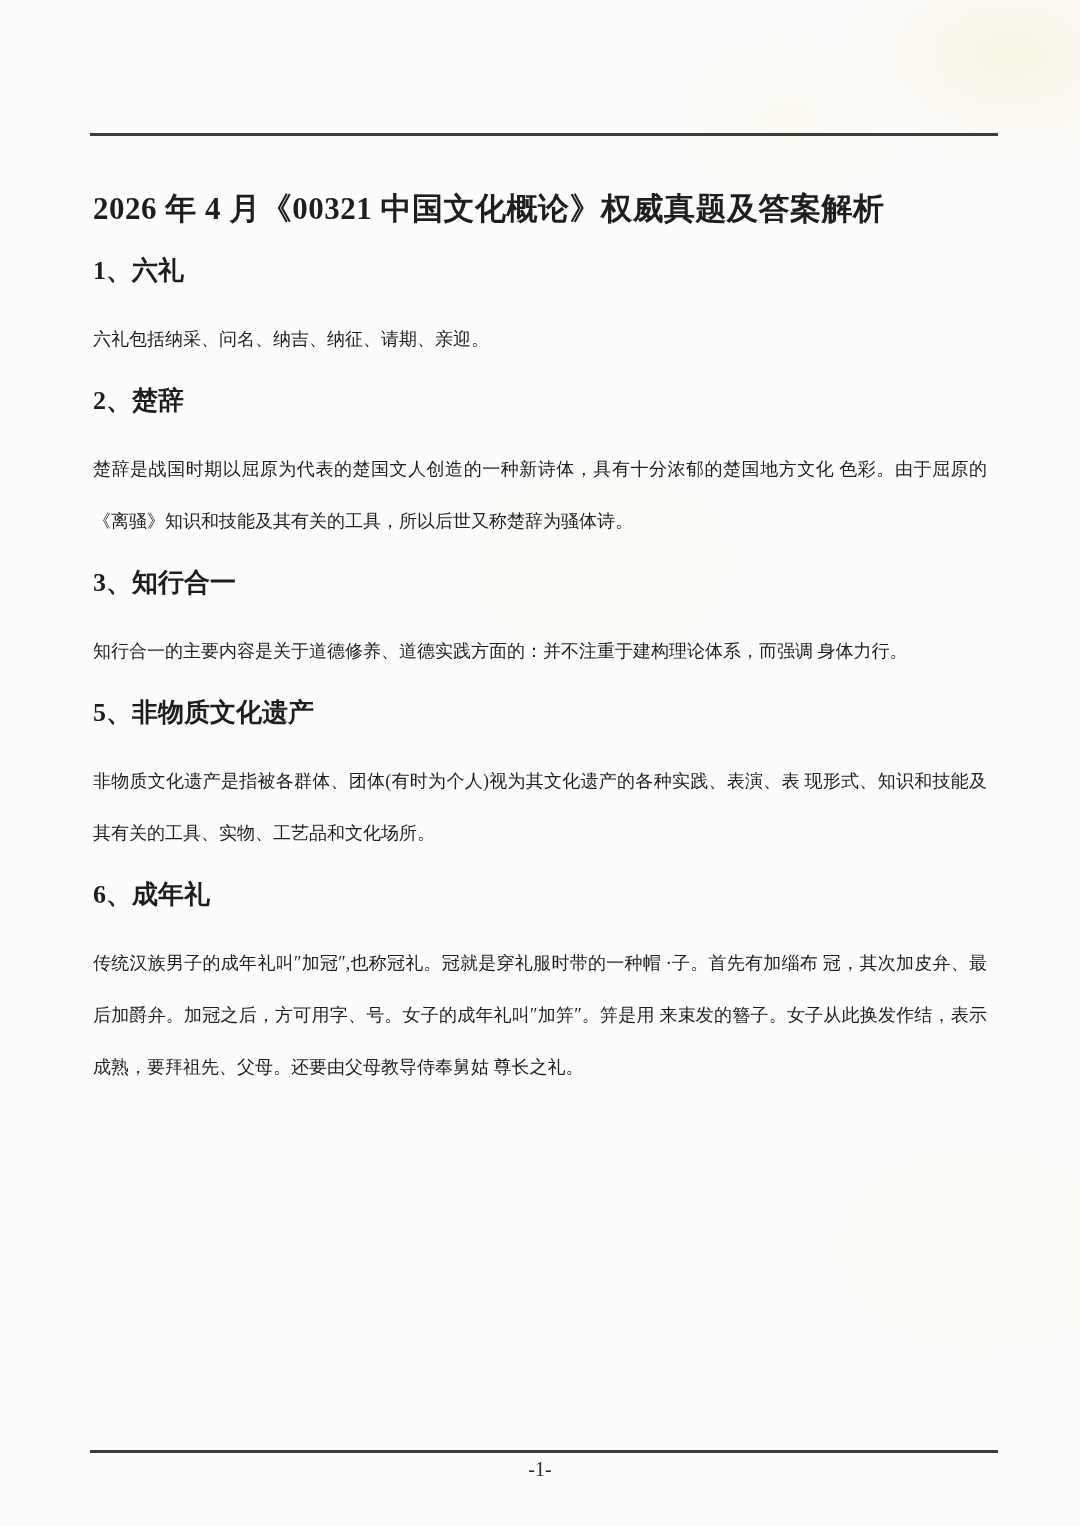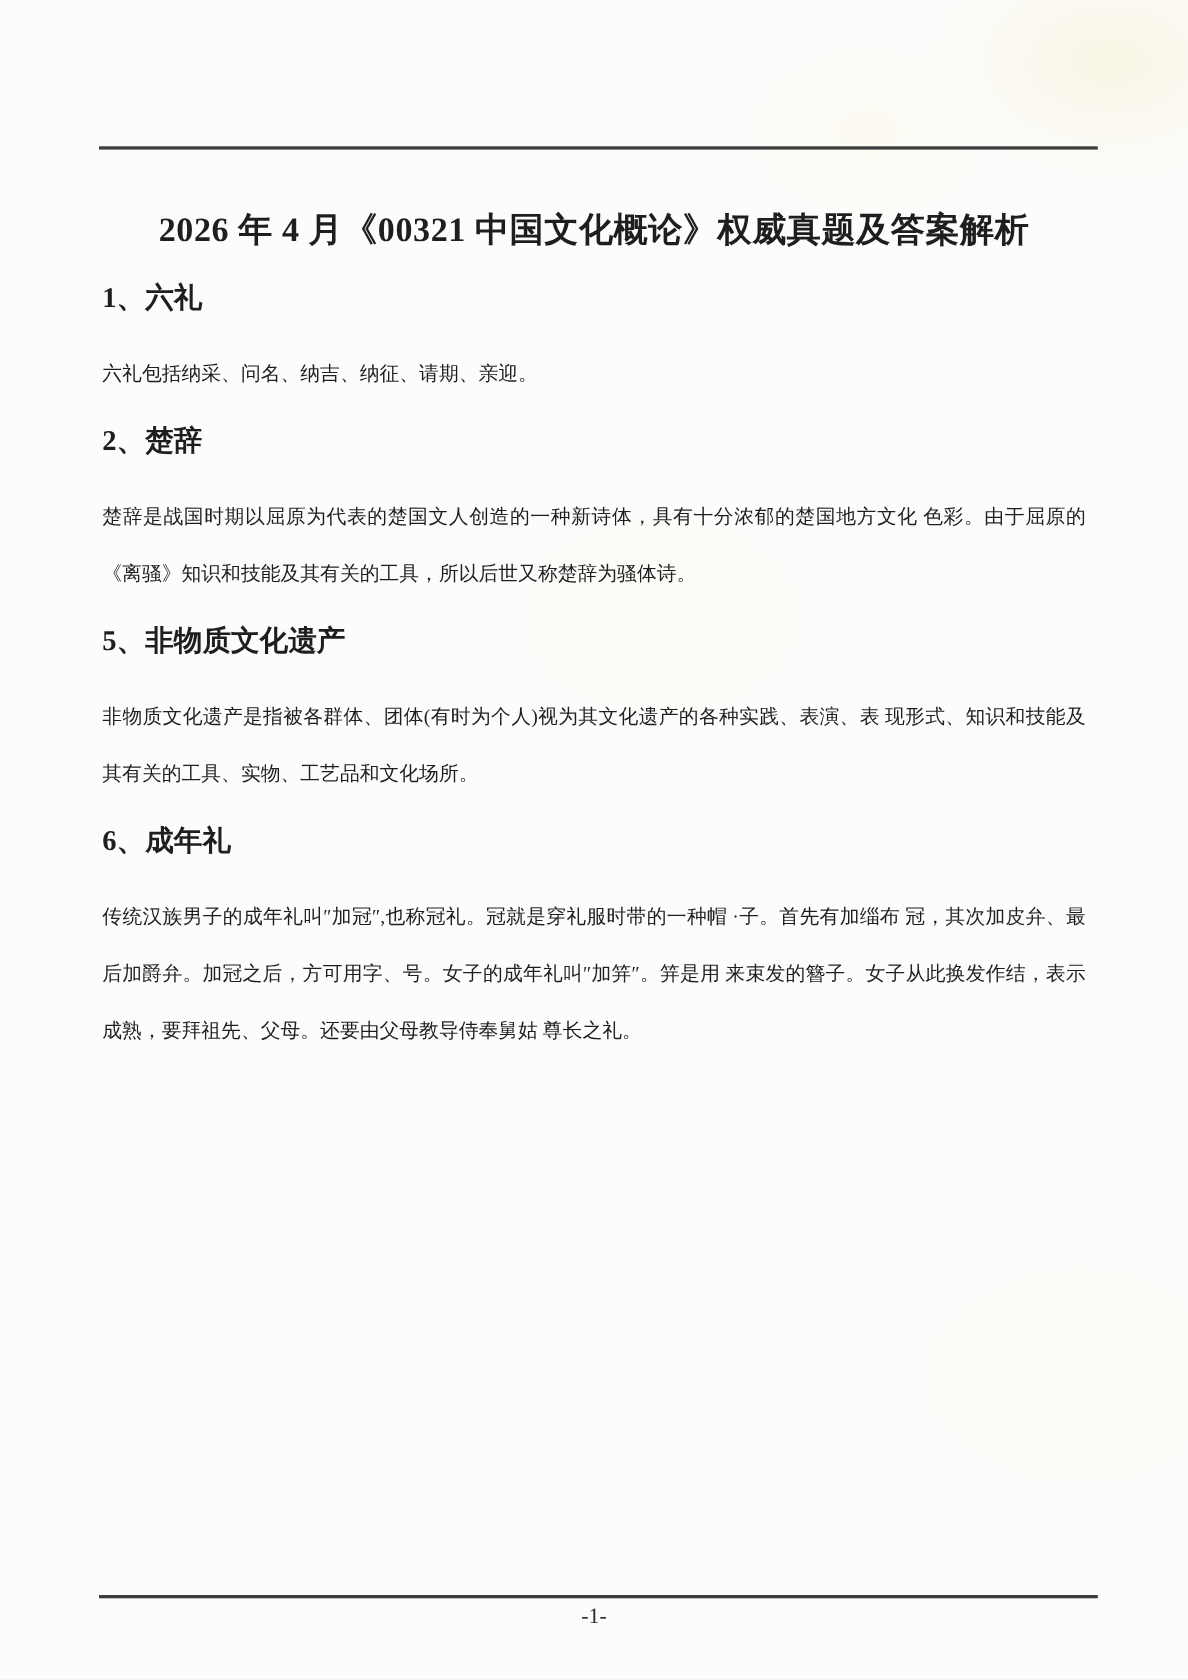--- a/index.html
+++ b/index.html
@@ -35,21 +35,20 @@
     position: absolute;
     top: 136px;
     left: 93px;
     width: 894px;
   }
   .doc-title {
     margin: 52px 0 23px 0;
     font-size: 31px;
     line-height: 42px;
     font-weight: bold;
-    text-align: center;
     letter-spacing: 0.5px;
   }
   .qa-section h2 {
     margin: 18px 0 24px 0;
     font-size: 26px;
     line-height: 36px;
     font-weight: bold;
   }
   .qa-section p {
     margin: 0;
@@ -84,20 +83,24 @@
     <section class="qa-section">
       <h2>1、六礼</h2>
       <p>六礼包括纳采、问名、纳吉、纳征、请期、亲迎。</p>
     </section>
 
     <section class="qa-section">
       <h2>2、楚辞</h2>
       <p>楚辞是战国时期以屈原为代表的楚国文人创造的一种新诗体，具有十分浓郁的楚国地方文化 色彩。由于屈原的《离骚》知识和技能及其有关的工具，所以后世又称楚辞为骚体诗。</p>
     </section>
 
+    <section class="qa-section">
+      <h2>3、知行合一</h2>
+      <p>知行合一的主要内容是关于道德修养、道德实践方面的：并不注重于建构理论体系，而强调 身体力行。</p>
+    </section>
 
 
     <section class="qa-section">
       <h2>5、非物质文化遗产</h2>
       <p>非物质文化遗产是指被各群体、团体(有时为个人)视为其文化遗产的各种实践、表演、表 现形式、知识和技能及其有关的工具、实物、工艺品和文化场所。</p>
     </section>
 
     <section class="qa-section">
       <h2>6、成年礼</h2>
       <p>传统汉族男子的成年礼叫″加冠″,也称冠礼。冠就是穿礼服时带的一种帽 ·子。首先有加缁布 冠，其次加皮弁、最后加爵弁。加冠之后，方可用字、号。女子的成年礼叫″加笄″。笄是用 来束发的簪子。女子从此换发作结，表示成熟，要拜祖先、父母。还要由父母教导侍奉舅姑 尊长之礼。</p>

